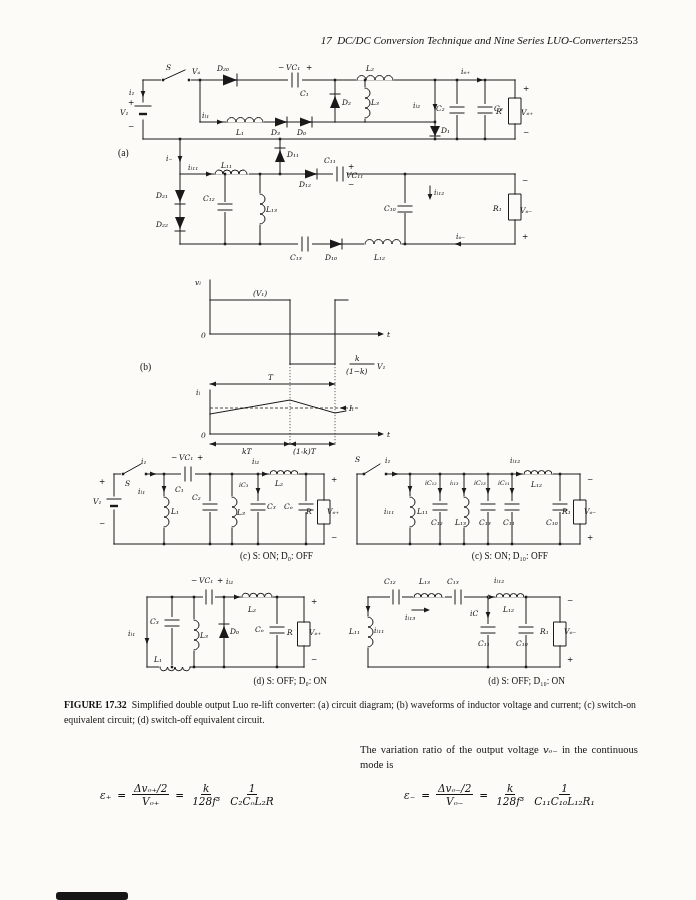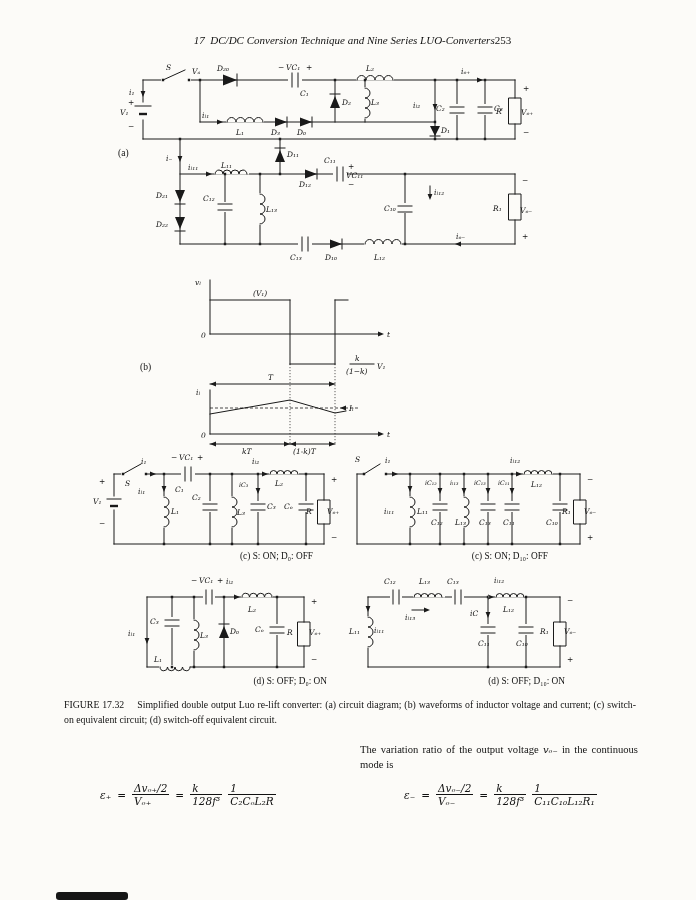--- a/index.html
+++ b/index.html
@@ -8,30 +8,30 @@
 svg{position:absolute;overflow:visible}
 .w{stroke:#1a1a1a;stroke-width:1;fill:none;stroke-linecap:square}
 .w2{stroke:#1a1a1a;stroke-width:2.4;fill:none}
 .gap{fill:#fcfbf8;stroke:none}
 .sym{stroke:#1a1a1a;stroke-width:1;fill:none;stroke-linecap:square}
 .fl{fill:#1a1a1a;stroke:none}
 .dash{stroke:#1a1a1a;stroke-width:.8;stroke-dasharray:3,2;fill:none}
 .dotl{stroke:#1a1a1a;stroke-width:.7;stroke-dasharray:1.2,1.8;fill:none}
 text{font:italic 7.5px "DejaVu Serif","DejaVu Sans",serif;fill:#111}
 text.sm{font-size:6.2px}
-.runhead{position:absolute;left:67px;right:58px;top:34px;display:flex;justify-content:center;font:italic 11px "Liberation Serif",serif;color:#111}
+.runhead{position:absolute;left:67px;right:58px;top:34px;display:flex;justify-content:flex-end;font:italic 11px "Liberation Serif",serif;color:#111}
 .rh-page{font-style:normal}
 .tag{position:absolute;font:9.5px "Liberation Serif",serif;color:#111}
 .subcap{position:absolute;font:9.3px "Liberation Serif",serif;color:#111;text-align:right;width:190px}
 .figcap{position:absolute;left:64px;top:698px;width:572px;font:9.8px "Liberation Serif",serif;color:#111;line-height:1.5;text-align:justify}
-.figcap b{font-weight:normal;margin-right:13px}
+.figcap b{font-weight:bold;margin-right:5px}
 .para{position:absolute;width:278px;font:10.6px "Liberation Serif",serif;line-height:1.42;text-align:justify;color:#111}
 .para i{font-family:"DejaVu Serif","DejaVu Sans",serif;font-size:10px}
 .eq{position:absolute;display:flex;align-items:center;gap:6px;font:italic 10.5px "DejaVu Serif","DejaVu Sans",serif;color:#111}
-.frac{display:inline-flex;flex-direction:column;line-height:1.15}
+.frac{display:inline-flex;flex-direction:column;align-items:center;line-height:1.15}
 .frac .num{border-bottom:.8px solid #111;padding:0 2px}
 .frac .den{padding:0 2px}
 .scanmark{position:absolute;left:56px;top:892px;width:72px;height:8px;background:#161616;border-radius:3px}
 </style>
 </head>
 <body>
 
 <div class="page">
 
   <div class="runhead">

